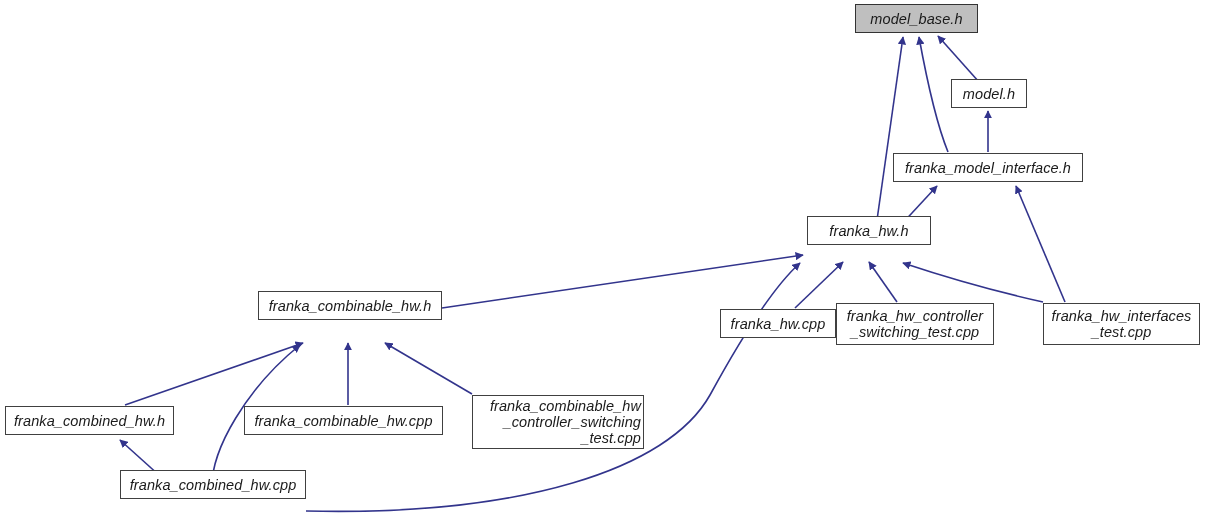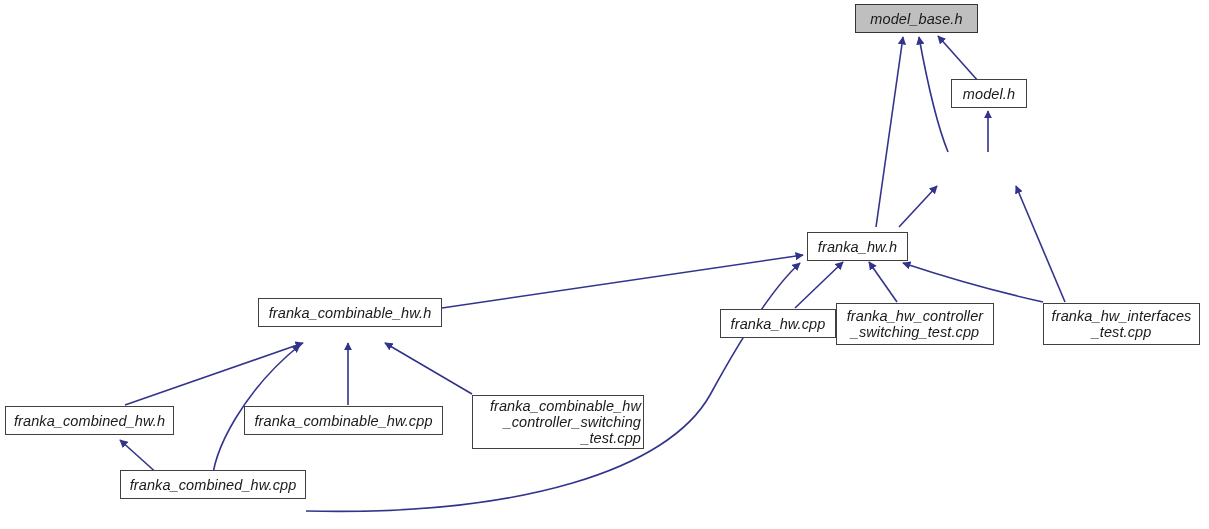--- a/index.html
+++ b/index.html
@@ -98,26 +98,29 @@
   </svg>
 
   <div class="node current" style="left:855px; top:4px; width:123px; height:29px;">
     <span class="node-label">model_base.h</span>
   </div>
 
   <div class="node" style="left:951px; top:79px; width:76px; height:29px;">
     <span class="node-label">model.h</span>
   </div>
 
+  <div class="node" style="left:893px; top:153px; width:190px; height:29px;">
+    <span class="node-label">franka_model_interface.h</span>
+  </div>
 
-  <div class="node" style="left:807px; top:232px; width:101px; height:29px;">
+  <div class="node" style="left:807px; top:216px; width:124px; height:29px;">
     <span class="node-label">franka_hw.h</span>
   </div>
 
-  <div class="node" style="left:258px; top:298px; width:184px; height:29px;">
+  <div class="node" style="left:258px; top:291px; width:184px; height:29px;">
     <span class="node-label">franka_combinable_hw.h</span>
   </div>
 
   <div class="node" style="left:720px; top:309px; width:116px; height:29px;">
     <span class="node-label">franka_hw.cpp</span>
   </div>
 
   <div class="node" style="left:836px; top:303px; width:158px; height:42px;">
     <span class="node-label">franka_hw_controller
 _switching_test.cpp</span>

